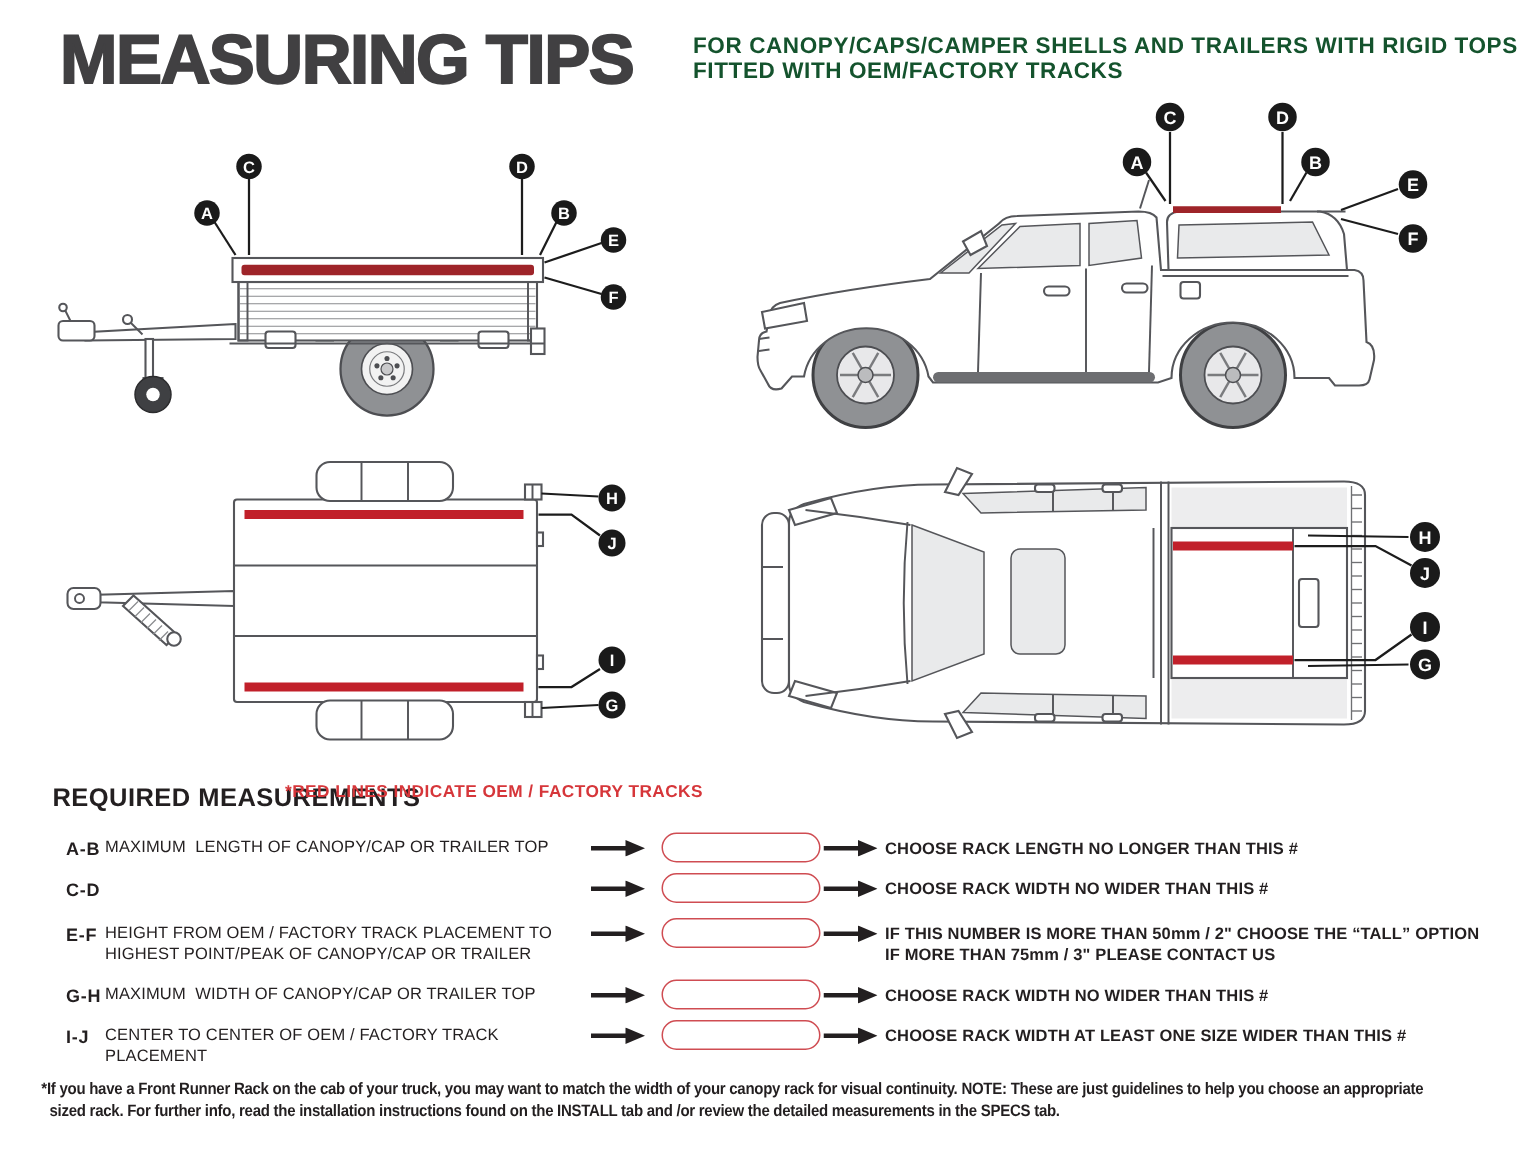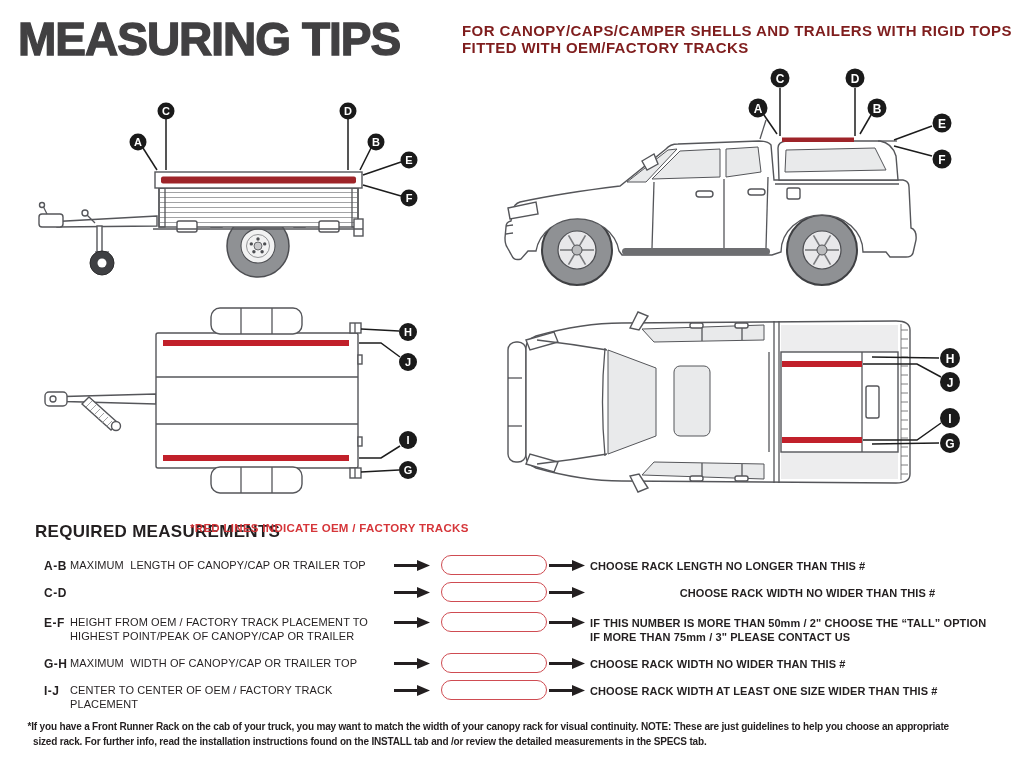--- a/index.html
+++ b/index.html
@@ -1,21 +1,21 @@
 <!DOCTYPE html>
 <html><head>
 <meta charset="utf-8">
 <style>
   html,body{margin:0;padding:0;background:#fff;}
   .page{position:relative;width:1024px;height:768px;background:#ffffff;overflow:hidden;
         font-family:"Liberation Sans",sans-serif;color:#231f20;}
-  .title{position:absolute;left:18px;top:16px;font-size:46px;font-weight:bold;color:#414042;
+  .title{position:absolute;left:40px;top:16px;font-size:46px;font-weight:bold;color:#414042;
          letter-spacing:-1px;line-height:1;-webkit-text-stroke:1.3px #414042;}
   .subtitle{position:absolute;left:462px;top:22px;width:560px;font-size:15px;font-weight:bold;
-            color:#7f1d1d;line-height:17px;letter-spacing:.4px;}
+            color:#14532d;line-height:17px;letter-spacing:.4px;}
   .dg{position:absolute;}
   .legend-required{position:absolute;left:35px;top:522px;font-size:17px;font-weight:bold;
                    letter-spacing:.3px;color:#231f20;}
   .legend-note{position:absolute;left:190px;top:522px;font-size:11.5px;font-weight:bold;
                letter-spacing:.3px;color:#d6363a;}
   .m-row{position:absolute;left:0;width:918px;height:22px;}
   .m-id{position:absolute;left:44px;top:4px;font-size:12px;font-weight:bold;letter-spacing:.5px;}
   .m-desc{position:absolute;left:70px;top:4px;width:330px;font-size:11px;font-weight:normal;
           line-height:13.5px;letter-spacing:.1px;white-space:pre-wrap;}
   .m-arrow{position:absolute;top:5px;width:36px;height:11px;}
@@ -355,21 +355,21 @@
         <polygon points="23,0 36,5.5 23,11" fill="#231f20"></polygon>
       </svg>
     <span class="m-oval"></span>
     <svg class="m-arrow a2" viewBox="0 0 36 11">
         <line x1="0" y1="5.5" x2="24" y2="5.5" stroke="#231f20" stroke-width="3"></line>
         <polygon points="23,0 36,5.5 23,11" fill="#231f20"></polygon>
       </svg>
     <span class="m-guidance">CHOOSE RACK LENGTH NO LONGER THAN THIS #</span>
   </div>
 
-  <div class="m-row" style="top:582px;text-align:center;">
+  <div class="m-row" style="top:582px;">
     <span class="m-id">C-D</span>
     <svg class="m-arrow a1" viewBox="0 0 36 11">
         <line x1="0" y1="5.5" x2="24" y2="5.5" stroke="#231f20" stroke-width="3"></line>
         <polygon points="23,0 36,5.5 23,11" fill="#231f20"></polygon>
       </svg>
     <span class="m-oval"></span>
     <svg class="m-arrow a2" viewBox="0 0 36 11">
         <line x1="0" y1="5.5" x2="24" y2="5.5" stroke="#231f20" stroke-width="3"></line>
         <polygon points="23,0 36,5.5 23,11" fill="#231f20"></polygon>
       </svg>

